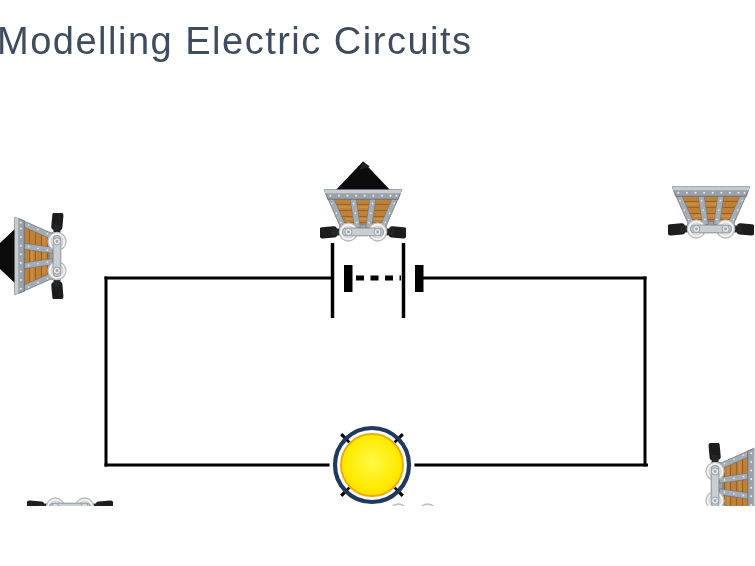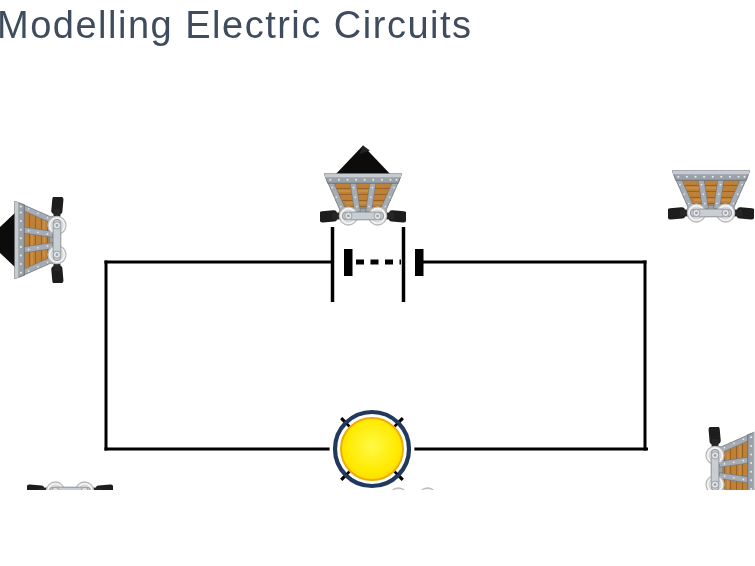--- a/index.html
+++ b/index.html
@@ -1,18 +1,19 @@
 <!DOCTYPE html>
 <html><head>
 <meta charset="utf-8">
 <style>
   html,body{margin:0;padding:0;background:#fff;}
   .slide{
     position:relative;width:755px;height:490px;background:#fff;overflow:hidden;
     font-family:"Liberation Sans",sans-serif;
+    margin-top:16px;
   }
   .title{
     position:absolute;left:-3px;top:4px;margin:0;
     font-size:38px;font-weight:400;letter-spacing:1.5px;
     font-family:"Liberation Sans",sans-serif;
     color:#3E4C5E;white-space:nowrap;
   }
   .circuit-svg{position:absolute;left:0;top:0;}
   #cart-layer .cart{position:absolute;width:86px;height:86px;}
   #cart-layer .cart svg{display:block;}

